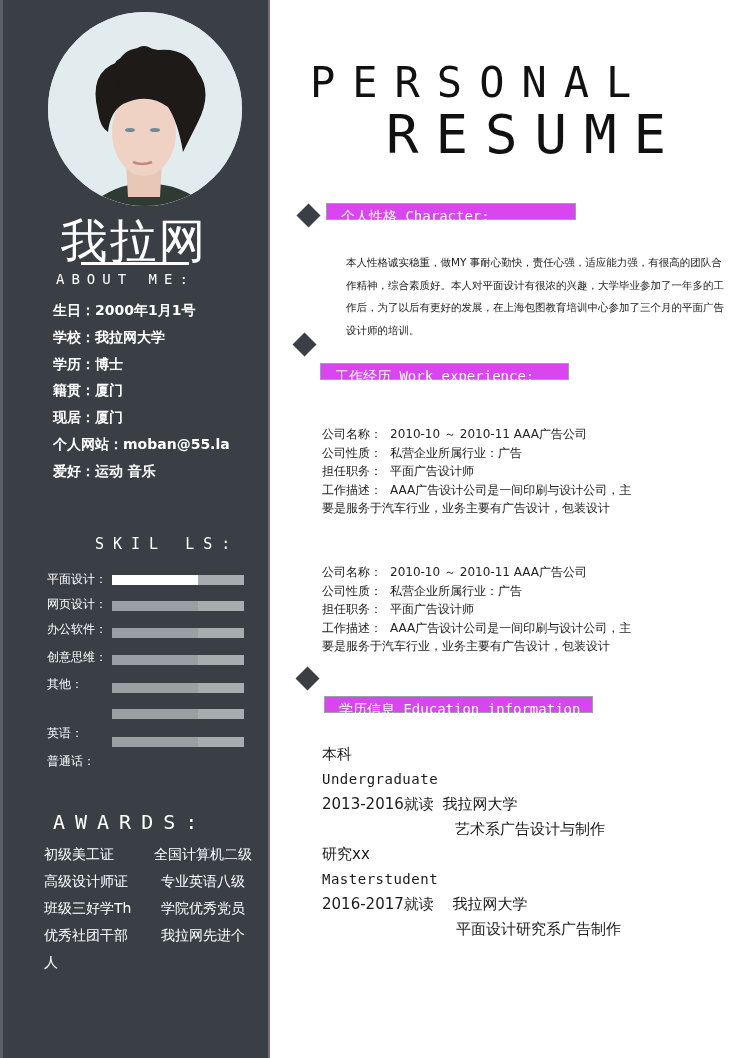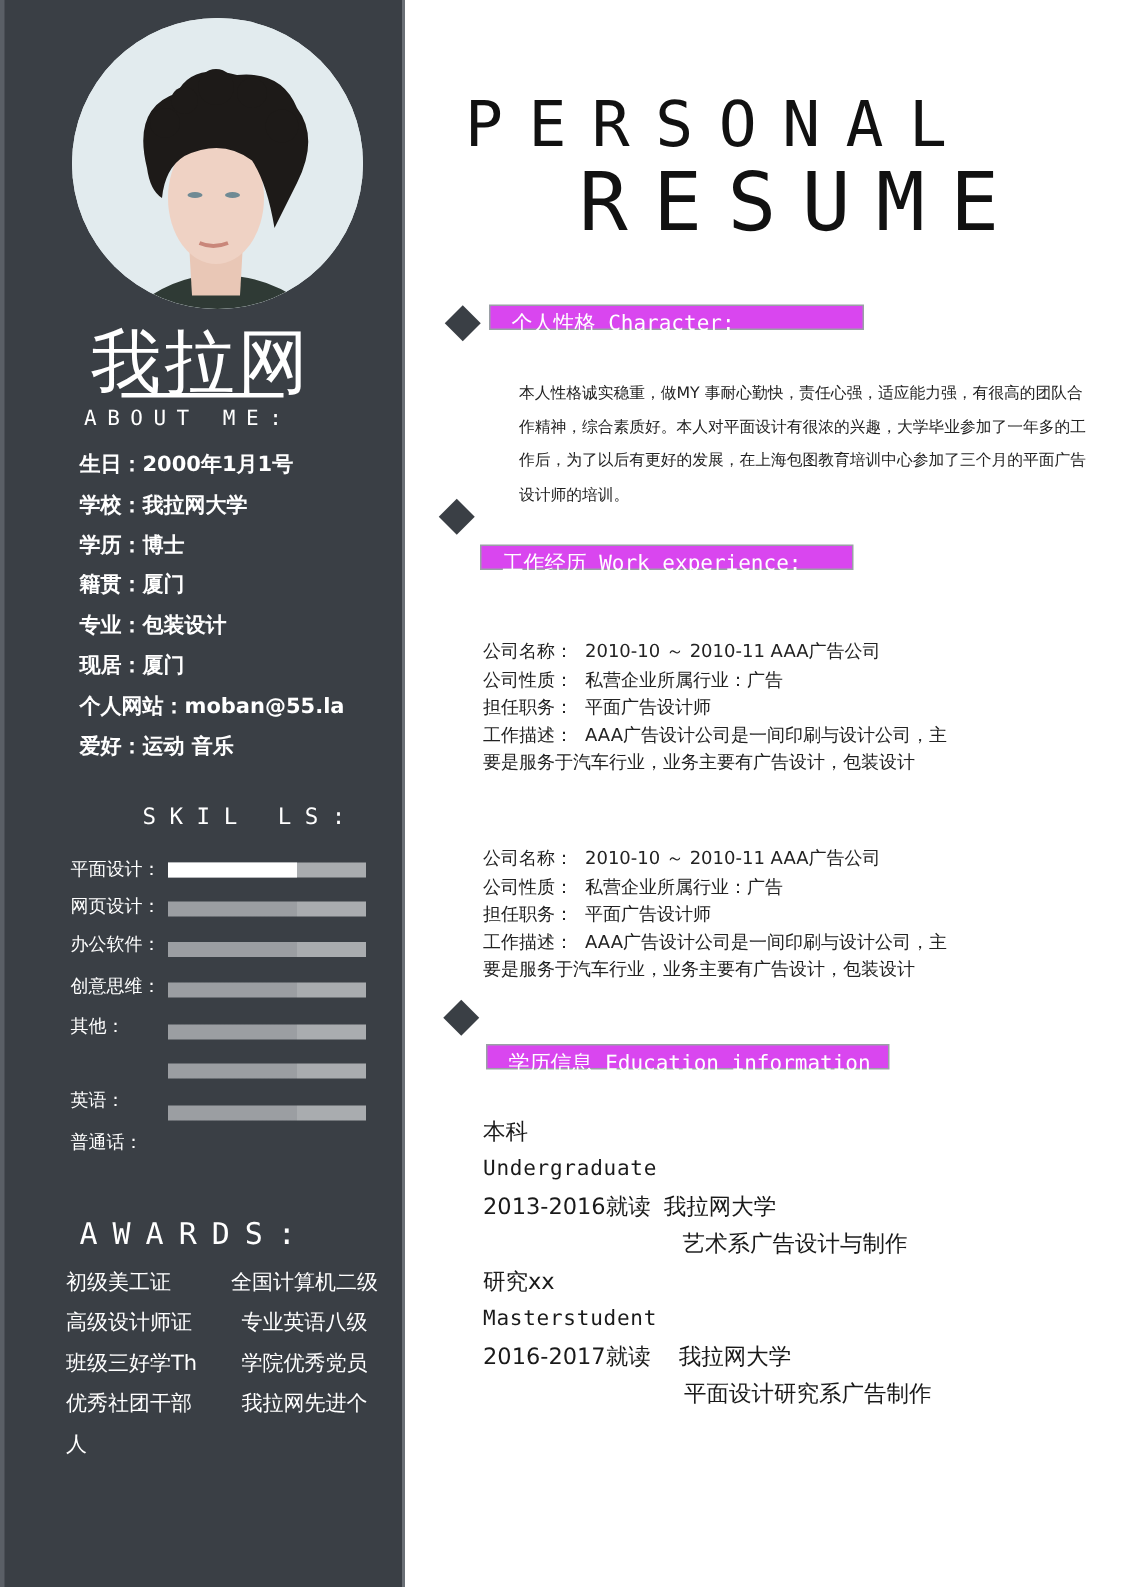--- a/index.html
+++ b/index.html
@@ -122,21 +122,20 @@
 
   <div class="name">我拉网</div>
   <div class="name-rule"></div>
 
   <div class="sec-title about-title">ABOUT ME:</div>
   <ul class="info-list">
     <li>生日：2000年1月1号</li>
     <li>学校：我拉网大学</li>
     <li>学历：博士</li>
     <li>籍贯：厦门</li>
-    <li>专业：包装设计</li>
     <li>现居：厦门</li>
     <li>个人网站：moban@55.la</li>
     <li>爱好：运动 音乐</li>
   </ul>
 
   <div class="sec-title skills-title">SKIL LS:</div>
 
   <span class="skill-label" style="top:571px">平面设计：</span>
   <div class="skill-bar" style="top:575px">
     <div class="skill-fill" style="width:65%"></div>

